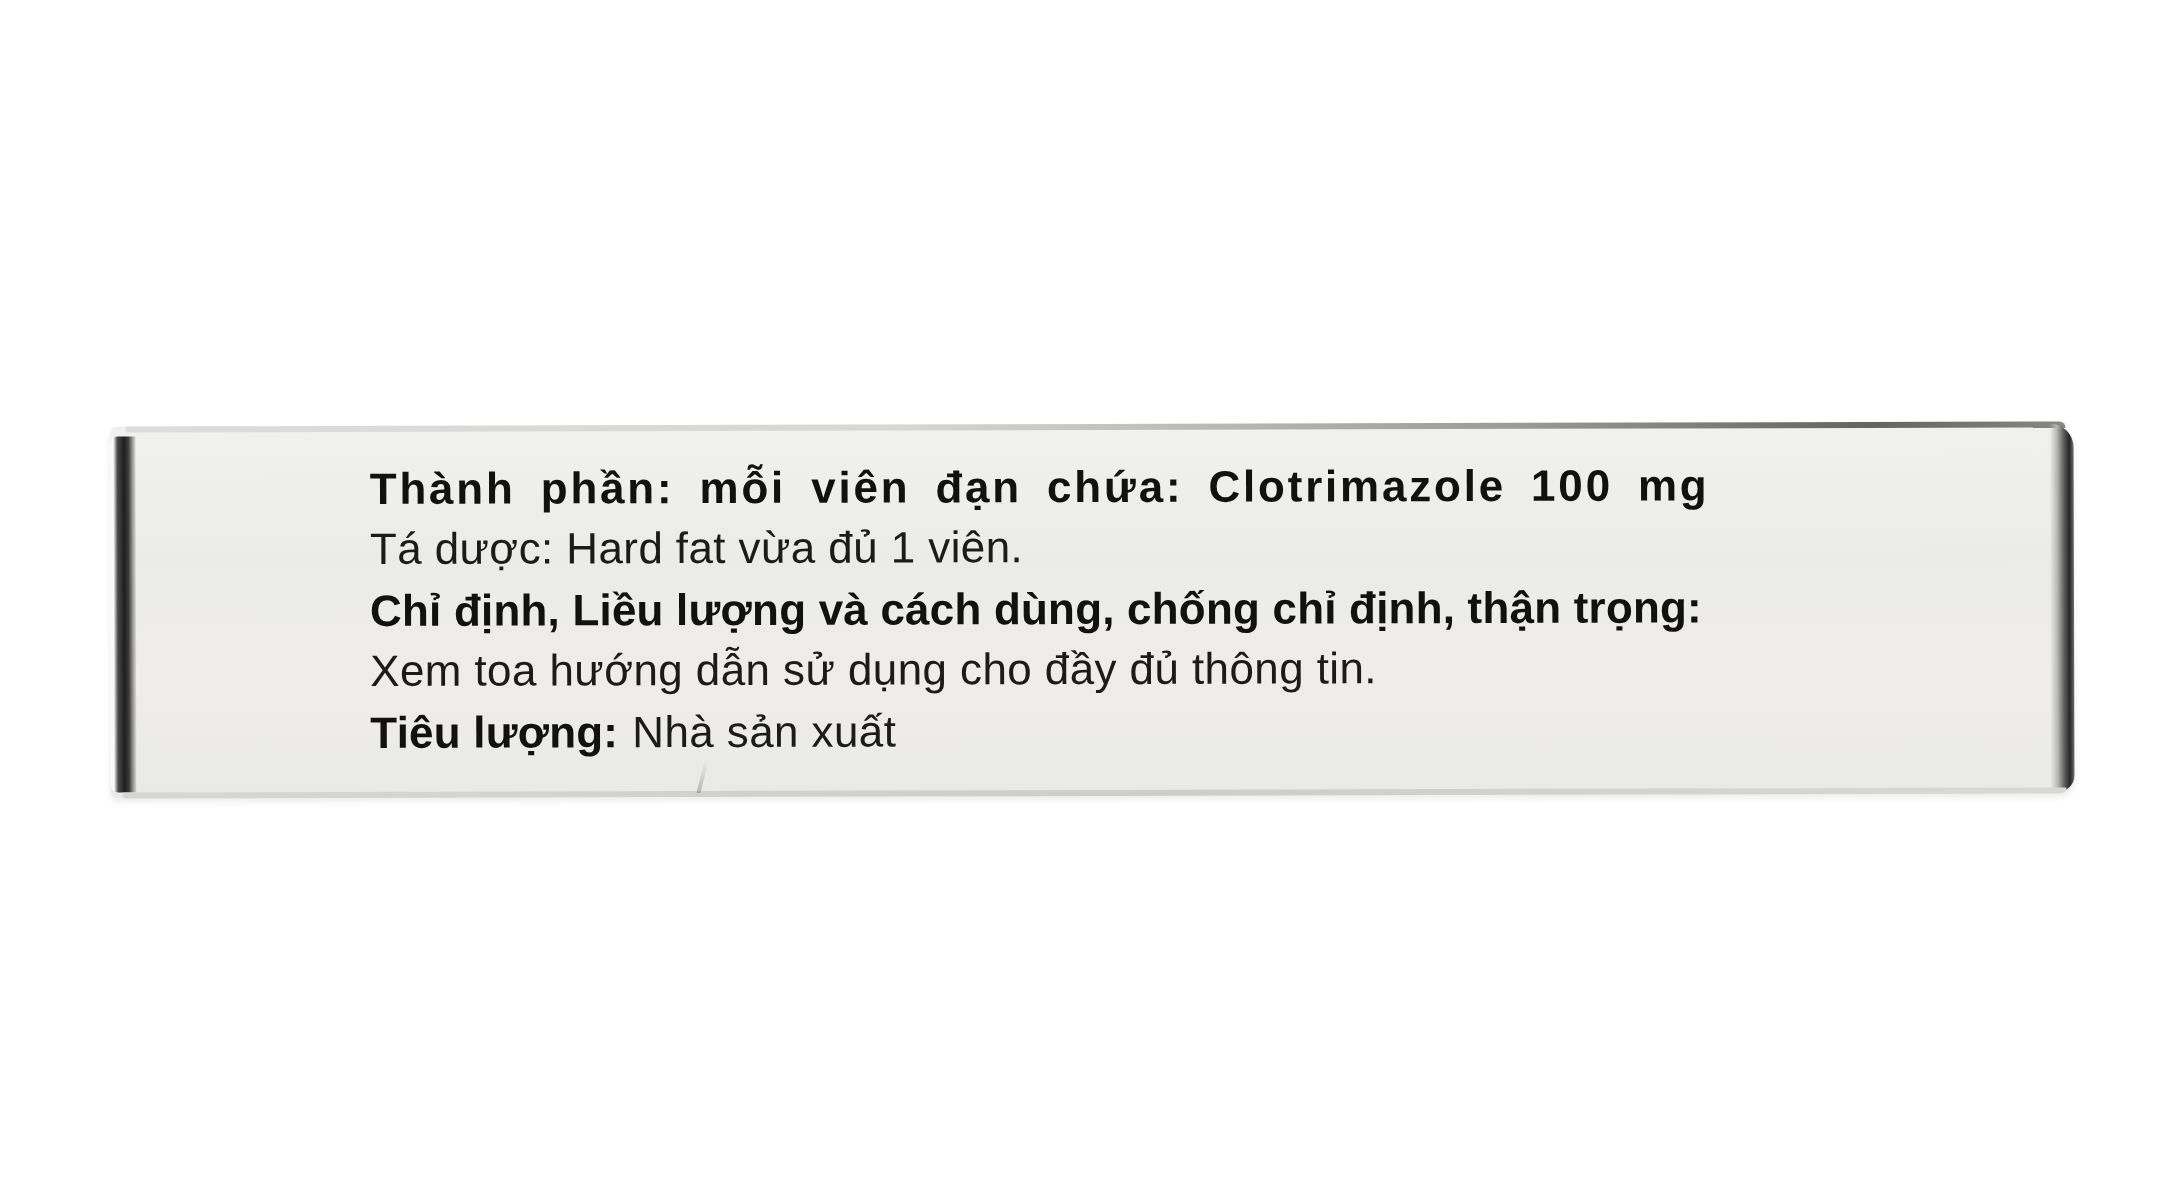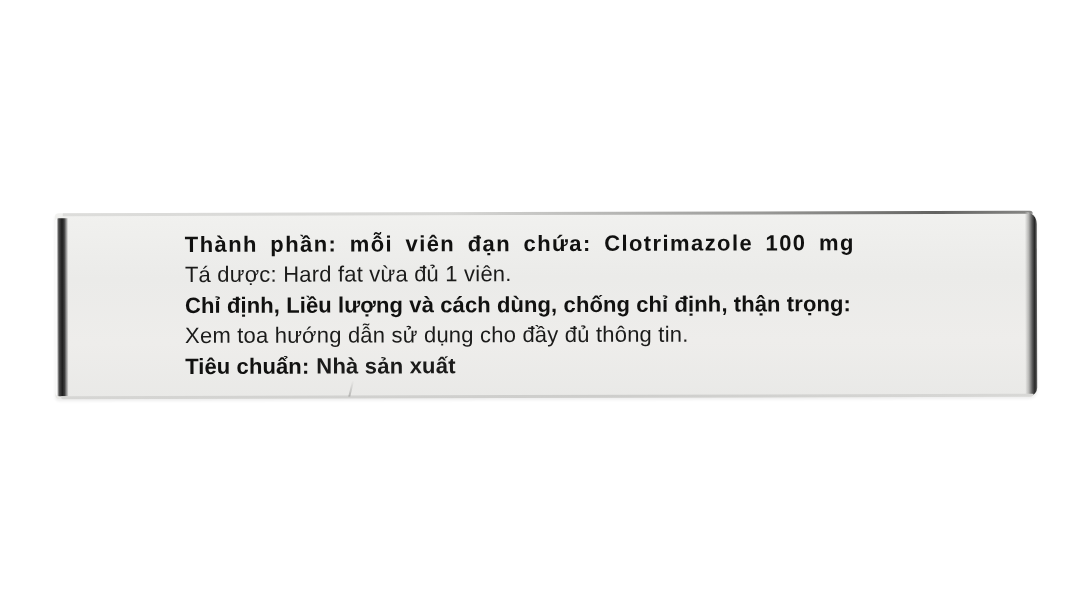--- a/index.html
+++ b/index.html
@@ -74,21 +74,21 @@
   .bold{
     font-weight:700;
     letter-spacing:0.1px;
     color:#111110;
   }
   .regular{
     font-weight:400;
     letter-spacing:0.2px;
     color:#1b1b1a;
   }
-  .standard-value{margin-left:7px;font-weight:700;letter-spacing:0.2px;color:#1b1b1a;}
+  .standard-value{margin-left:7px;font-weight:400;letter-spacing:0.2px;color:#1b1b1a;}
 </style>
 </head>
 <body>
 
 <div class="scene">
 
   <div class="box-panel">
 
     <div class="edge-top"></div>
     <div class="edge-left"></div>
@@ -99,18 +99,18 @@
     <div class="text-block">
       <div class="line bold-spaced">Thành phần: mỗi viên đạn chứa: Clotrimazole 100 mg</div>
 
       <div class="line regular">Tá dược: Hard fat vừa đủ 1 viên.</div>
 
       <div class="line bold">Chỉ định, Liều lượng và cách dùng, chống chỉ định, thận trọng:</div>
 
       <div class="line regular">Xem toa hướng dẫn sử dụng cho đầy đủ thông tin.</div>
 
       <div class="line">
-        <span class="bold">Tiêu chuẩn:</span><span class="standard-value">Nhà sản xuất</span>
+        <span class="bold">Tiêu lượng:</span><span class="standard-value">Nhà sản xuất</span>
       </div>
     </div>
 
   </div>
 </div>
 
 </body></html>

